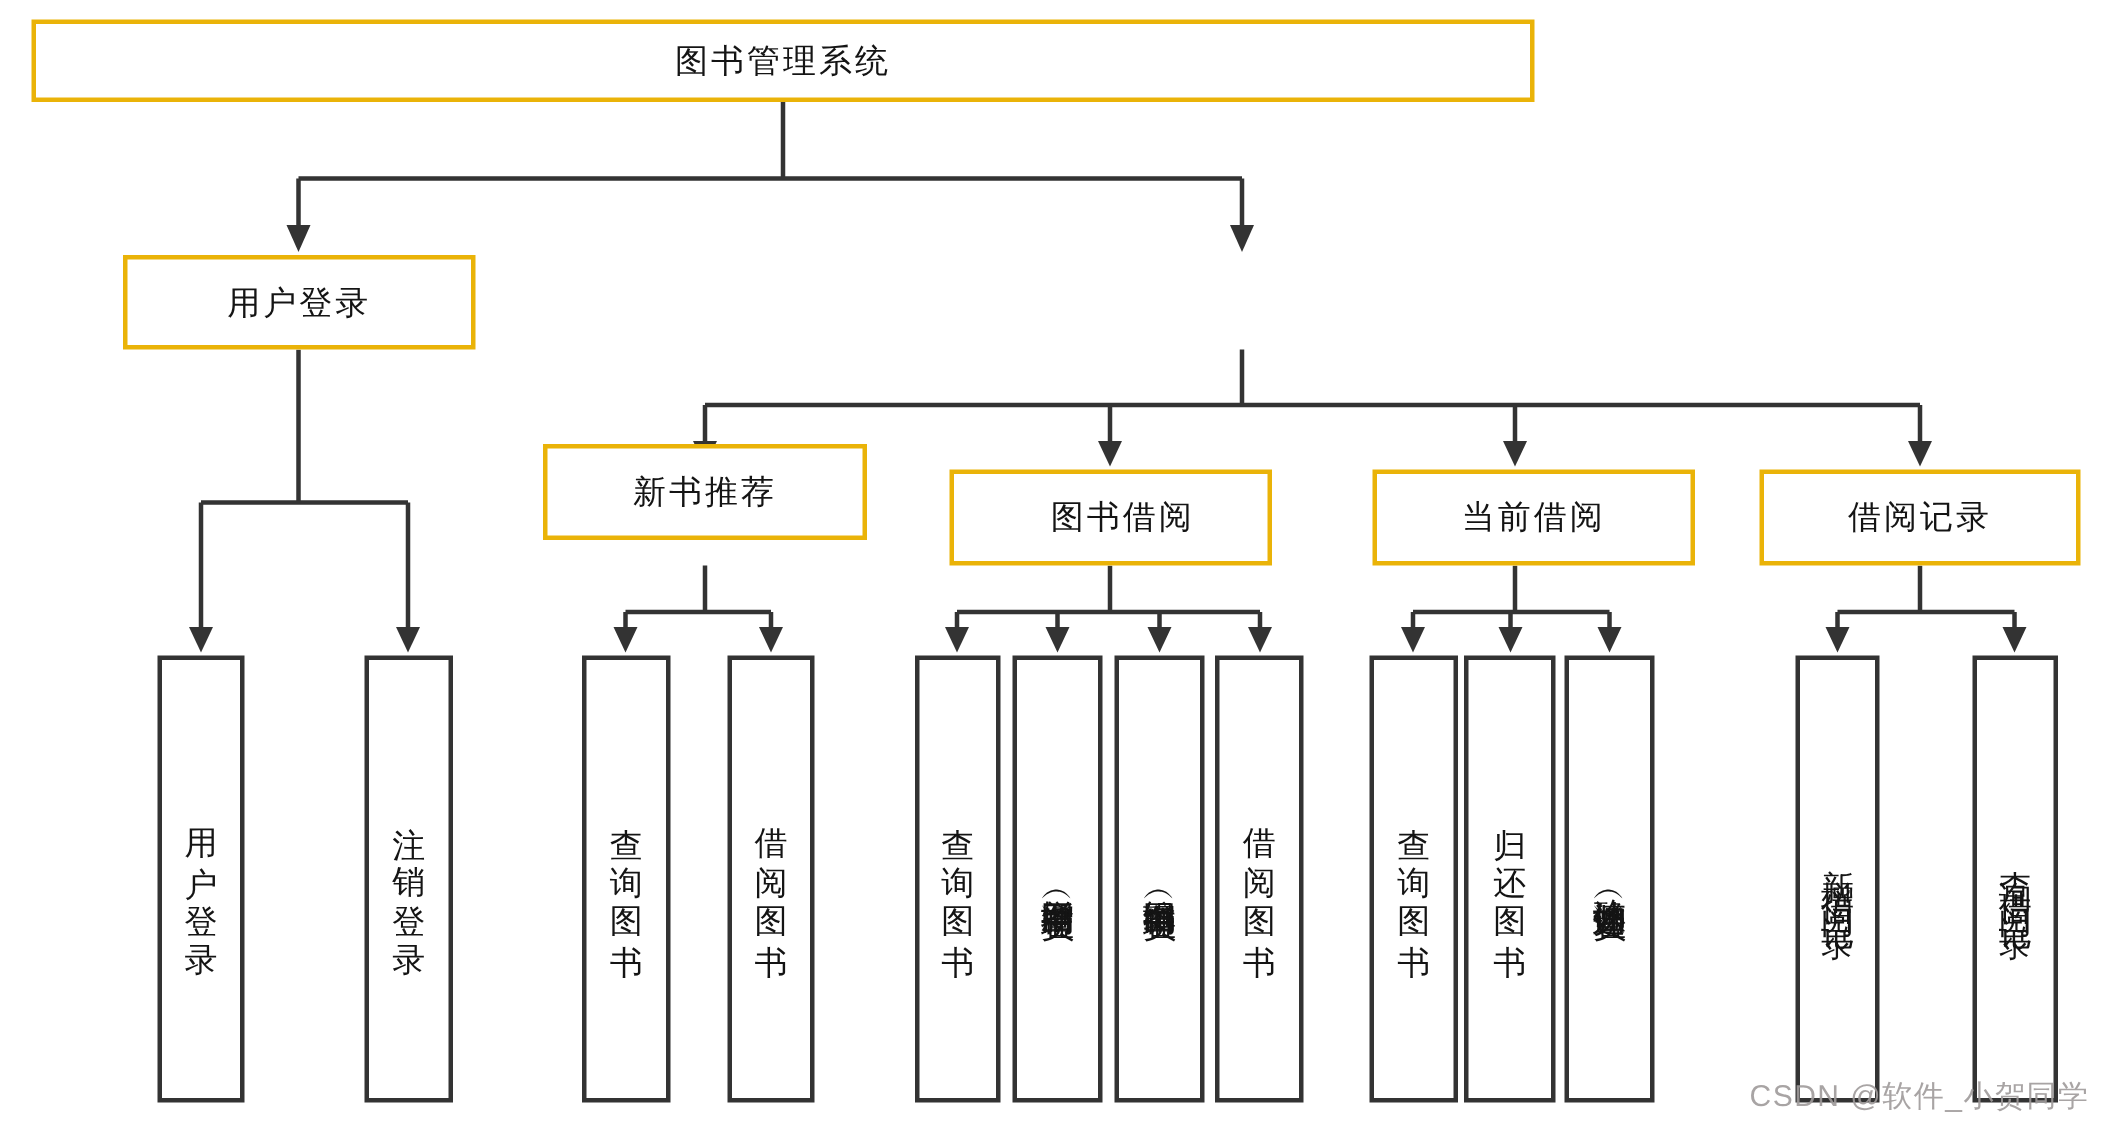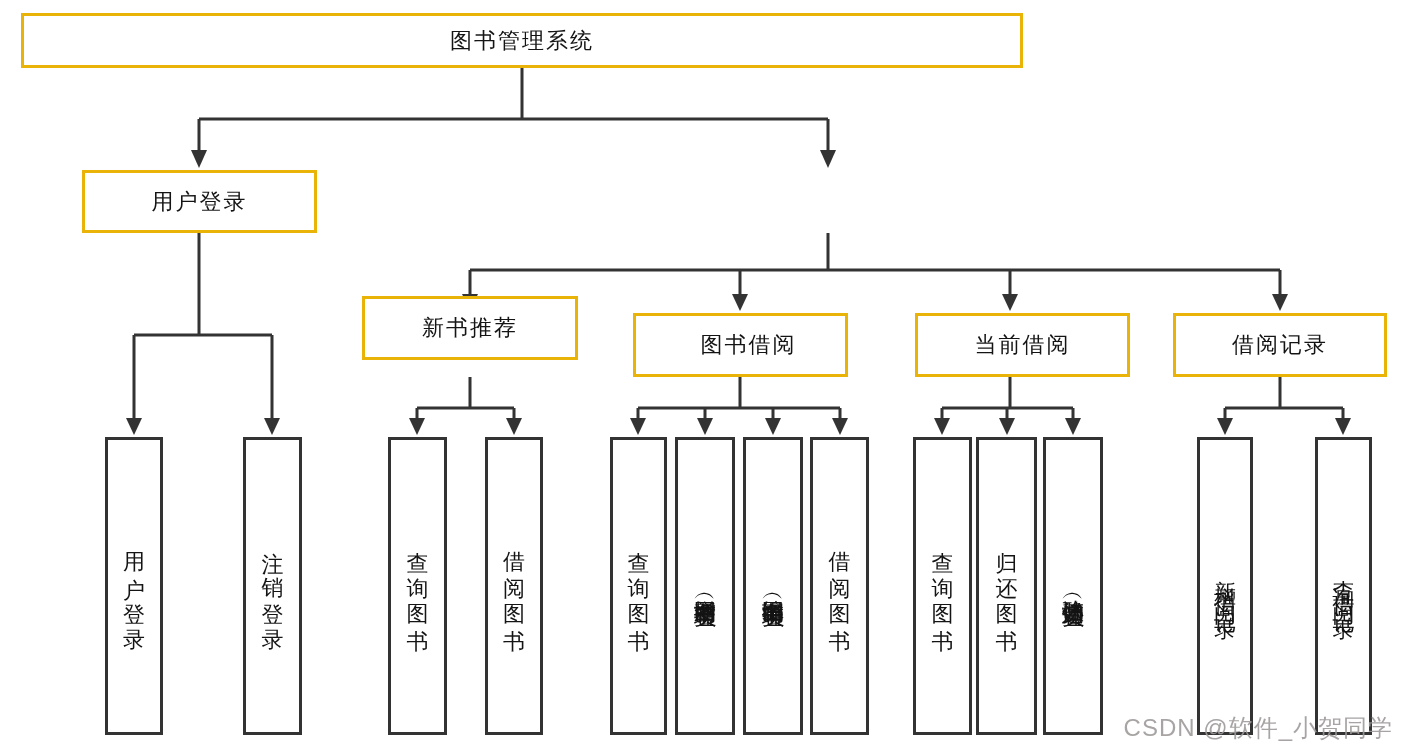--- a/index.html
+++ b/index.html
@@ -18,21 +18,21 @@
     display:flex;align-items:center;justify-content:center;
     writing-mode:vertical-lr;text-orientation:mixed;
     font-size:22px;color:#141414;line-height:1;
     top:437px;height:298px;
   }
   .ls-wide{letter-spacing:26px;}
   .ls-mid{letter-spacing:8px;}
   .ls-tight{letter-spacing:1px;}
   .watermark{
     position:absolute;right:12px;bottom:3px;
-    font-size:24px;color:rgba(158,154,154,0.9);letter-spacing:1px;white-space:nowrap;
+    font-size:20px;color:rgba(158,154,154,0.9);letter-spacing:1px;white-space:nowrap;
   }
 </style>
 </head>
 <body>
 
 <div class="canvas">
 
   <svg class="connectors" width="1405" height="747" viewBox="0 0 1405 747" xmlns="http://www.w3.org/2000/svg">
     <g stroke="#333333" stroke-width="3" fill="none">
 

